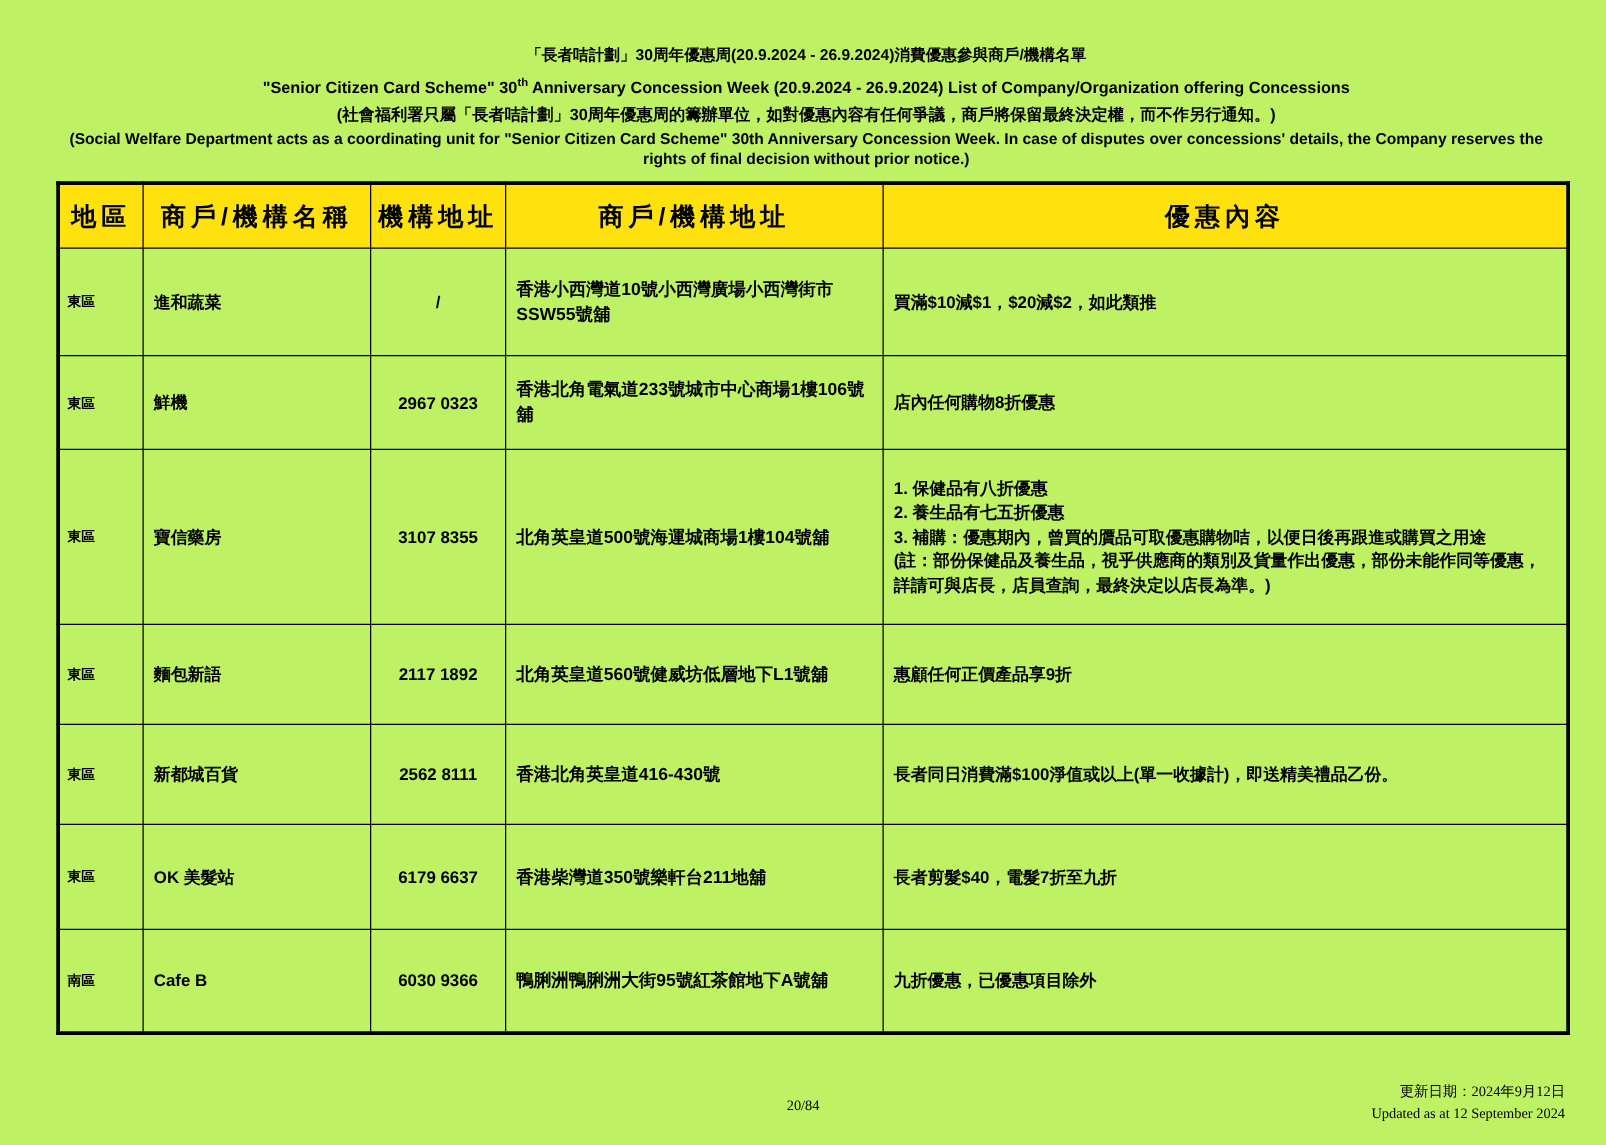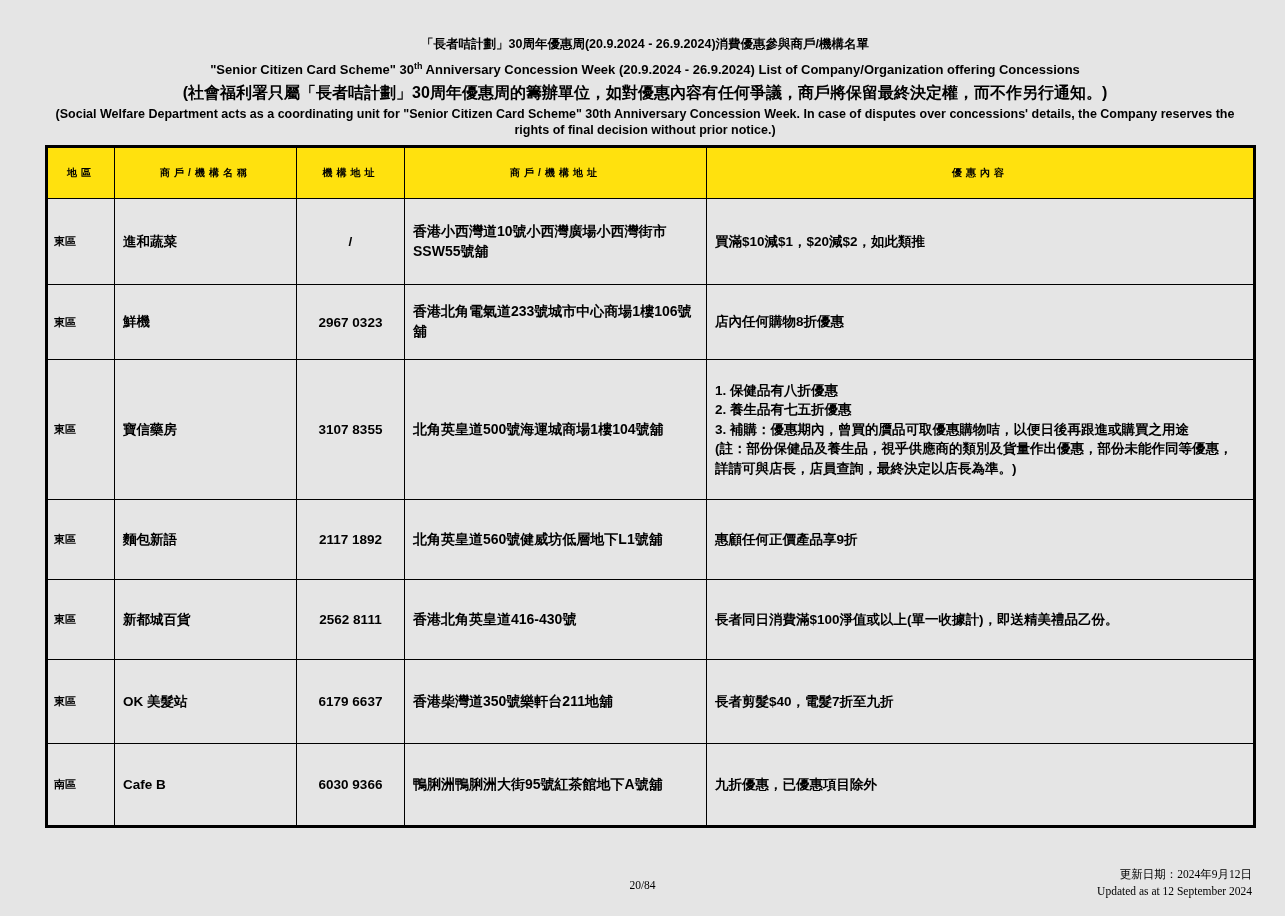--- a/index.html
+++ b/index.html
@@ -6,38 +6,38 @@
     --header-bg: #FFE10E;
     --red-text: #FF0000;
     --border: #000000;
   }
   * { margin: 0; padding: 0; box-sizing: border-box; }
   html, body { background: #888; }
   .page {
     position: relative;
     width: 1285px;
     height: 916px;
-    background: #e5e5e5;
+    background: #bef264;
     font-family: "Liberation Sans", "DejaVu Sans", sans-serif;
     color: #000;
     overflow: hidden;
     margin: 0 auto;
   }
   .header {
     position: absolute;
     top: 36px;
     left: 40px;
     width: 1210px;
     text-align: center;
     font-weight: bold;
   }
   .title-zh   { font-size: 12.5px; margin-bottom: 8px; }
   .title-en   { font-size: 13px;   margin-bottom: 6px; }
   .title-en sup { font-size: 9px; }
-  .note-zh    { font-size: 16px; margin-bottom: 3px; }
+  .note-zh    { font-size: 13px; margin-bottom: 3px; }
   .note-en    { font-size: 12.5px; margin-bottom: 3px; line-height: 1.25; }
   .red-note   { font-size: 12.5px; color: var(--red-text); }
 
   table.main {
     position: absolute;
     left: 45px;
     top: 145px;
     width: 1208px;
     border-collapse: collapse;
     table-layout: fixed;
@@ -45,21 +45,21 @@
   }
   table.main th, table.main td {
     border: 1px solid var(--border);
     font-weight: bold;
     vertical-align: middle;
     overflow: hidden;
   }
   table.main th {
     background: var(--header-bg);
     height: 52px;
-    font-size: 10px;
+    font-size: 20px;
     letter-spacing: 4px;
     text-align: center;
   }
   td.cell-district  { font-size: 11px; padding-left: 6px; }
   td.cell-name      { font-size: 13.5px; padding-left: 8px; }
   td.cell-phone     { font-size: 13.5px; text-align: center; }
   td.cell-address   { font-size: 14px;   padding-left: 8px; padding-right: 14px; line-height: 1.4; }
   td.cell-concession{ font-size: 13.5px; padding-left: 8px; padding-right: 8px; line-height: 1.45; white-space: pre-line; }
   tr.r0 td { height: 86px; }
   tr.r1 td { height: 75px; }

